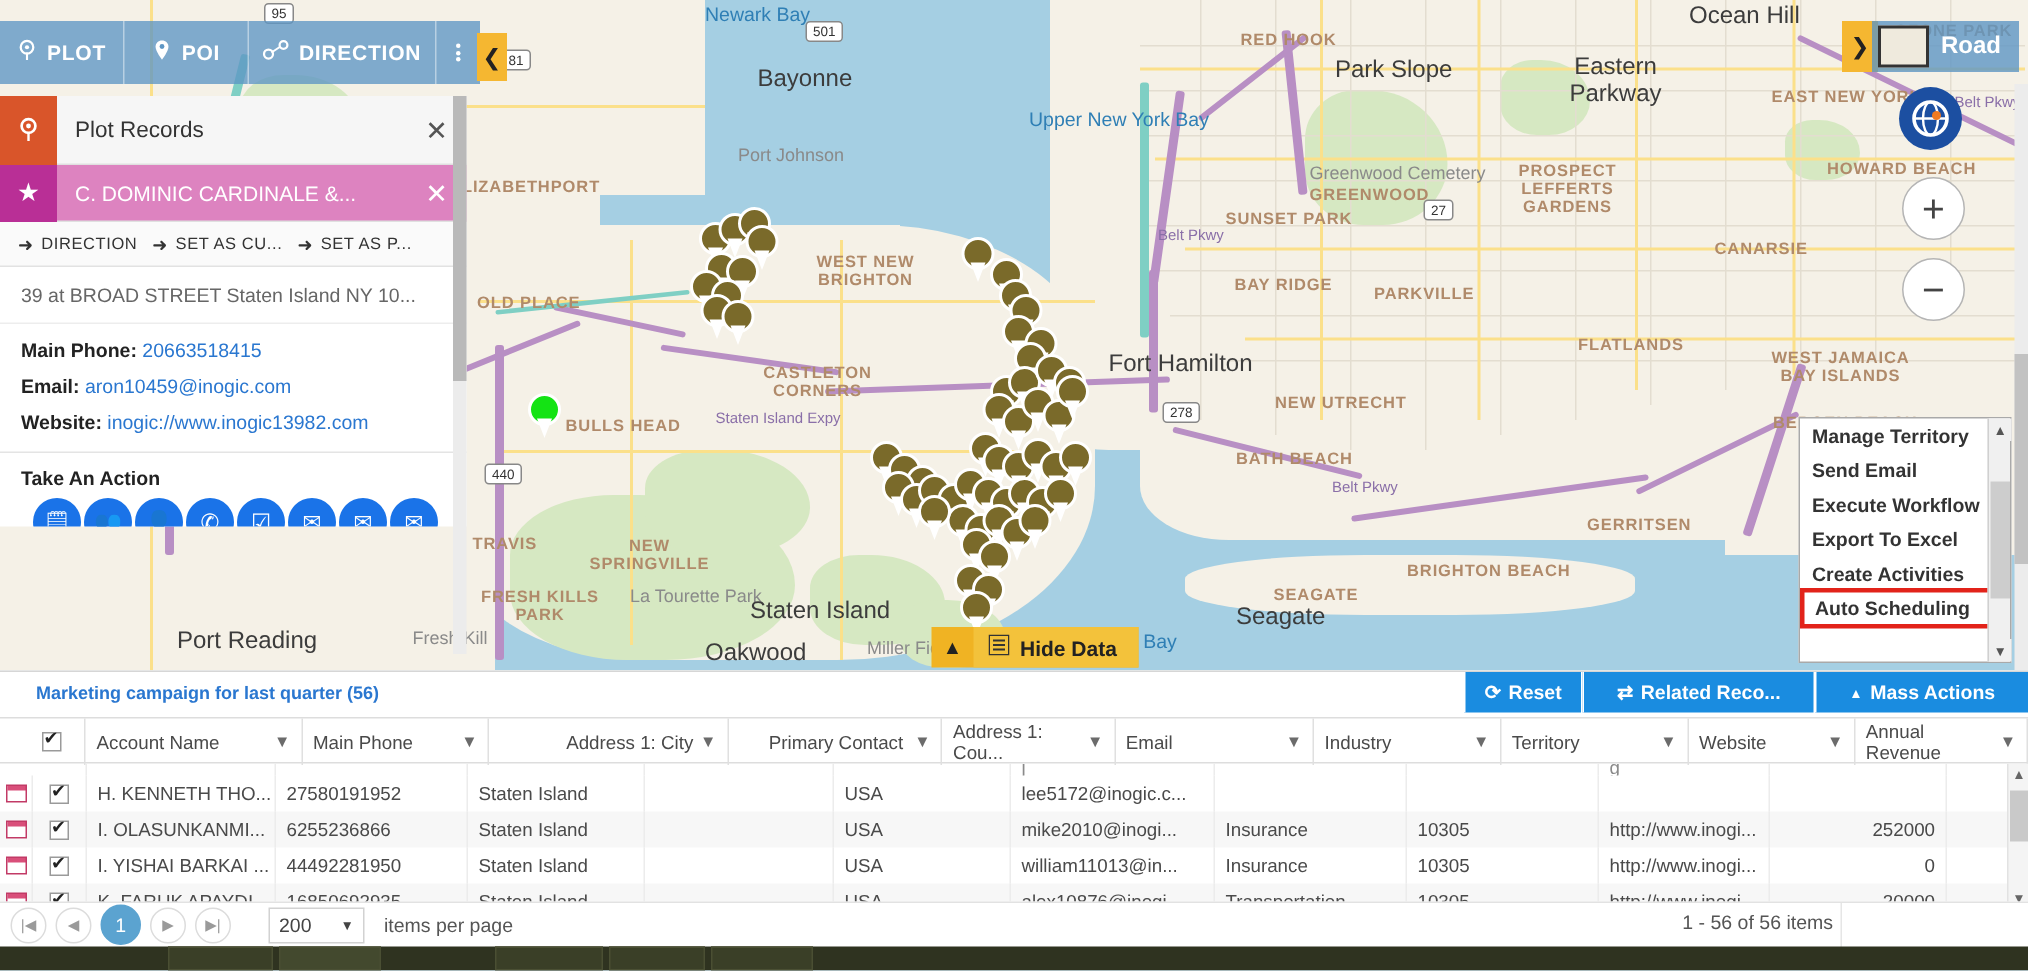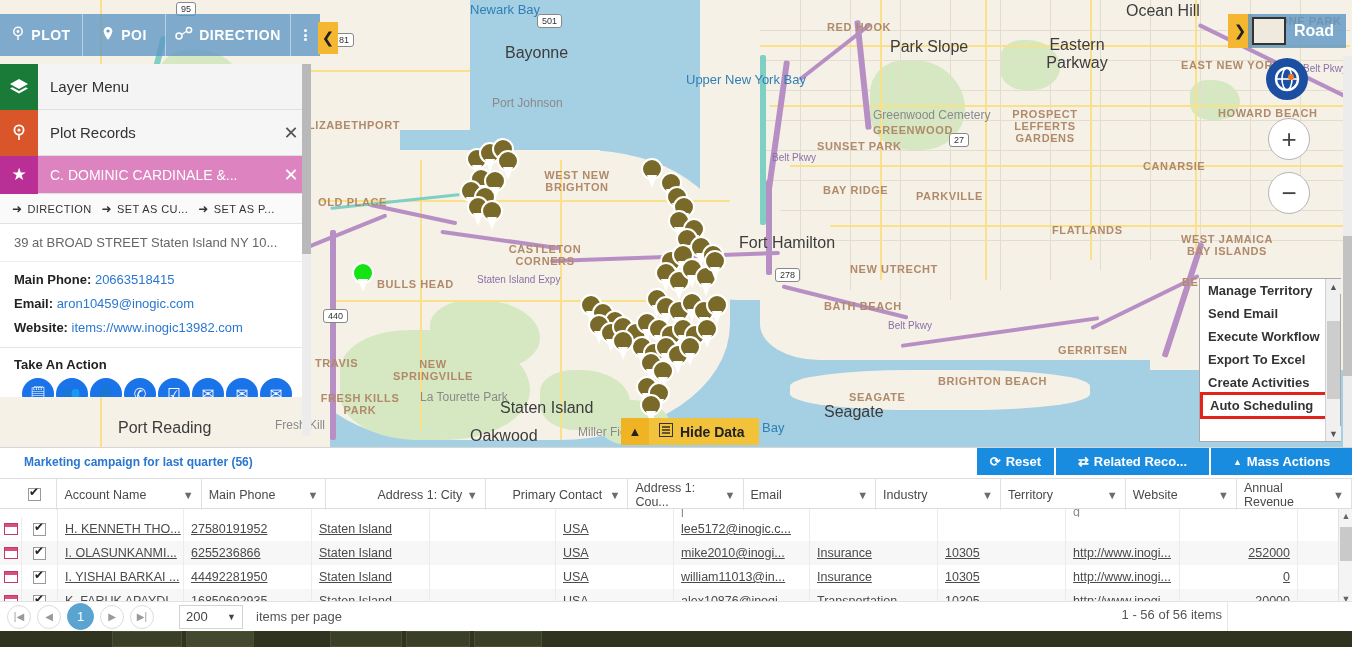--- a/index.html
+++ b/index.html
@@ -158,21 +158,21 @@
   .funnel{ color:#6b6b6b; font-size:11px;}
   .gh-chk{ width:58px; justify-content:flex-start; padding-left:28px;}
   .chk{ width:13px;height:13px;border:1px solid #9a9a9a;background:#fff;display:inline-block;
     position:relative;}
   .chk.on:after{ content:"✔"; position:absolute; left:0px; top:-4px; font-size:12px; color:#222;}
 
   #grid-body{ position:relative; height:96px; overflow:hidden;}
   .grow{ display:flex; height:24px; align-items:center; font-size:12.5px; color:#4a4a4a;}
   .grow.alt{ background:#f7f7f7;}
   .gc{ border-right:1px solid #ececec; height:24px; display:flex;align-items:center;
-      padding:0 7px; overflow:hidden; white-space:nowrap;text-decoration:underline;}
+      padding:0 7px; overflow:hidden; white-space:nowrap;}
   .gc.num{ justify-content:flex-end;}
   .gc-icon{ width:22px; justify-content:center; padding:0;}
   .recicon{ width:14px;height:12px;background:
      linear-gradient(#d94f7a,#d94f7a) 0 0/14px 3px no-repeat,
      linear-gradient(#fff,#fff) 0 3px/14px 9px no-repeat;
      border:1px solid #c23a66;}
   .gc-chk{ width:36px; justify-content:center; padding:0; border-right:1px solid #ececec;}
   #partial-row{ display:flex; height:8px; }
   #grid-vscroll{ position:absolute; right:0; top:0; width:14px; height:96px; background:#f4f4f4;
     border-left:1px solid #e2e2e2;}
@@ -612,29 +612,20 @@
     <span>
       <span class="kdot"></span>
         <span class="kdot"></span>
         <span class="kdot"></span>
     </span>
   </div>
 </div>
 
 <div id="left-panel">
 
-  <div class="lp-row row-layer">
-    <div class="lp-ico">
-      <svg width="20" height="18" viewBox="0 0 20 18">
-          <path d="M10 1 19 6 10 11 1 6z" fill="#fff"></path>
-          <path d="M10 13 3.2 9.2 1 10.4 10 15.4 19 10.4 16.8 9.2z" fill="#fff"></path>
-        </svg>
-    </div>
-    <div class="lp-title">Layer Menu</div>
-  </div>
 
   <div class="lp-row row-plot">
     <div class="lp-ico">
       <svg width="16" height="18" viewBox="0 0 16 18">
           <circle cx="8" cy="6" r="4.6" fill="none" stroke="#fff" stroke-width="1.8"></circle>
           <circle cx="8" cy="6" r="1.6" fill="#fff"></circle>
           <rect x="7.2" y="10" width="1.6" height="6" fill="#fff"></rect>
         </svg>
     </div>
     <div class="lp-title">Plot Records</div>
@@ -668,21 +659,21 @@
     <div class="cinfo">
       <span>Main Phone:</span>
       <a href="#">20663518415</a>
     </div>
     <div class="cinfo">
       <span>Email:</span>
       <a href="#">aron10459@inogic.com</a>
     </div>
     <div class="cinfo">
       <span>Website:</span>
-      <a href="#">items://www.inogic13982.com</a>
+      <a href="#">inogic://www.inogic13982.com</a>
     </div>
   </div>
 
   <div id="take-action">
     <div id="ta-title">Take An Action</div>
     <div id="ta-icons">
         <div class="ta-ic">🗒</div>
         <div class="ta-ic">👥</div>
         <div class="ta-ic">👤</div>
         <div class="ta-ic">✆</div>

